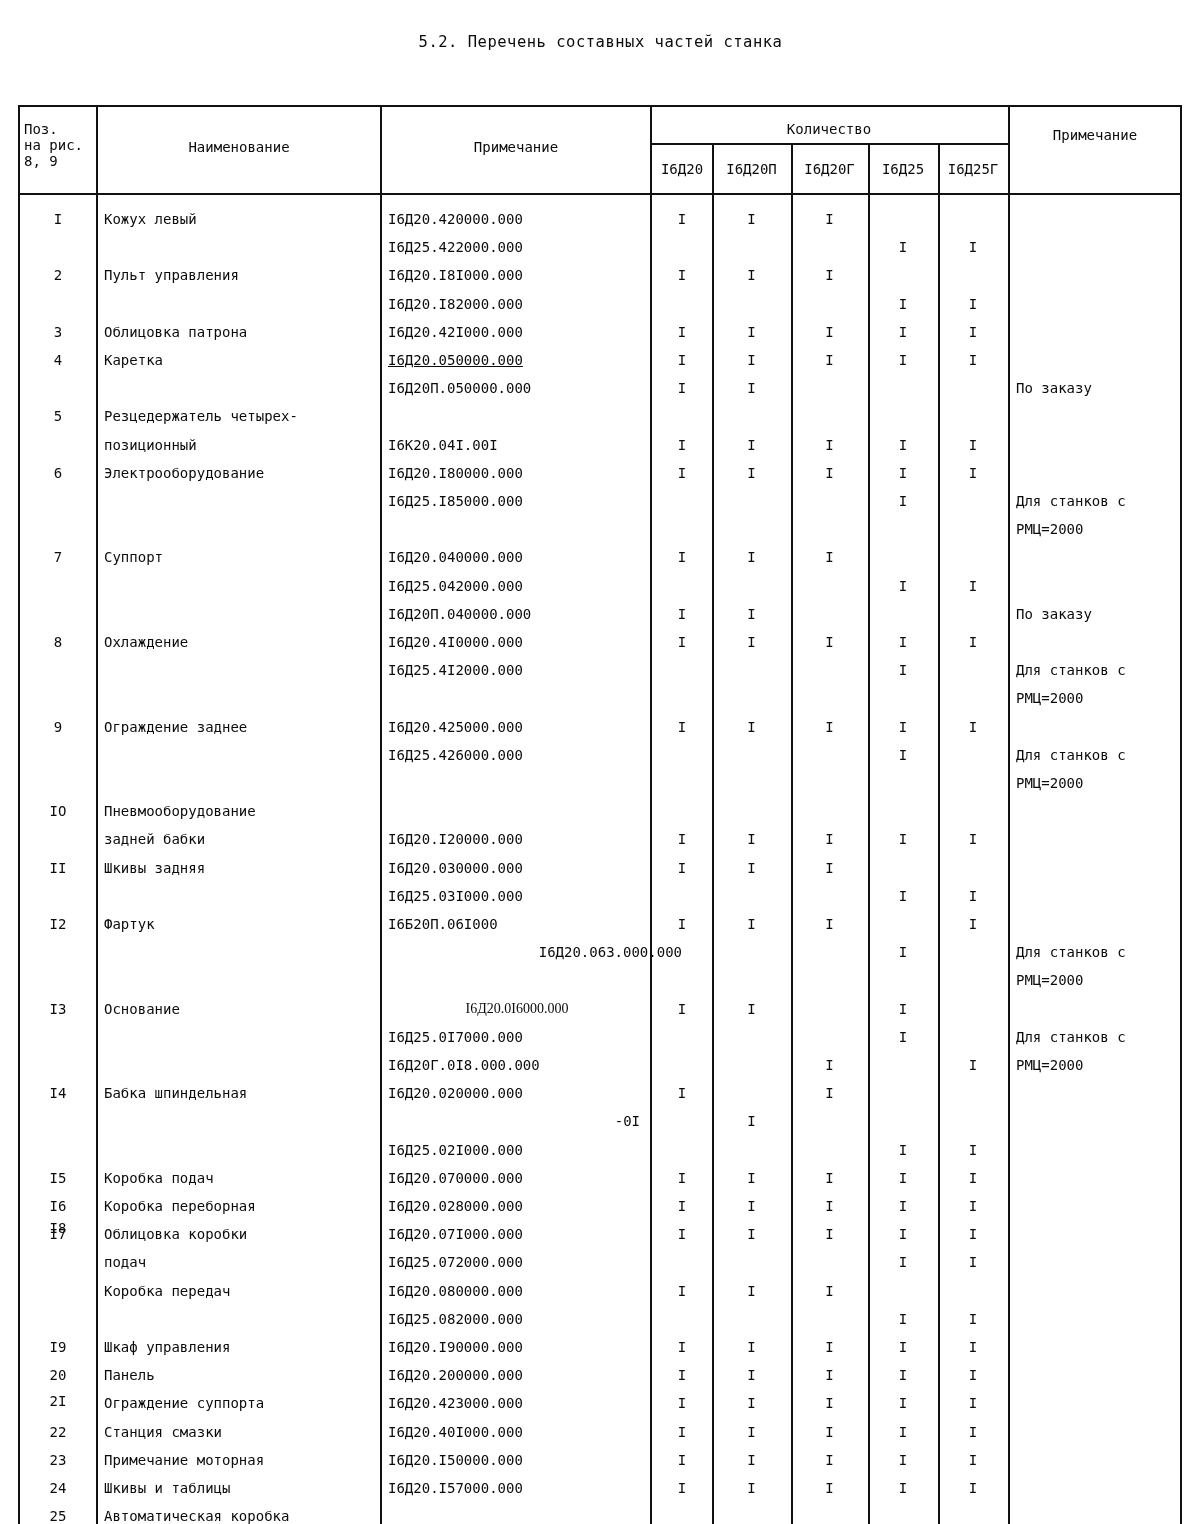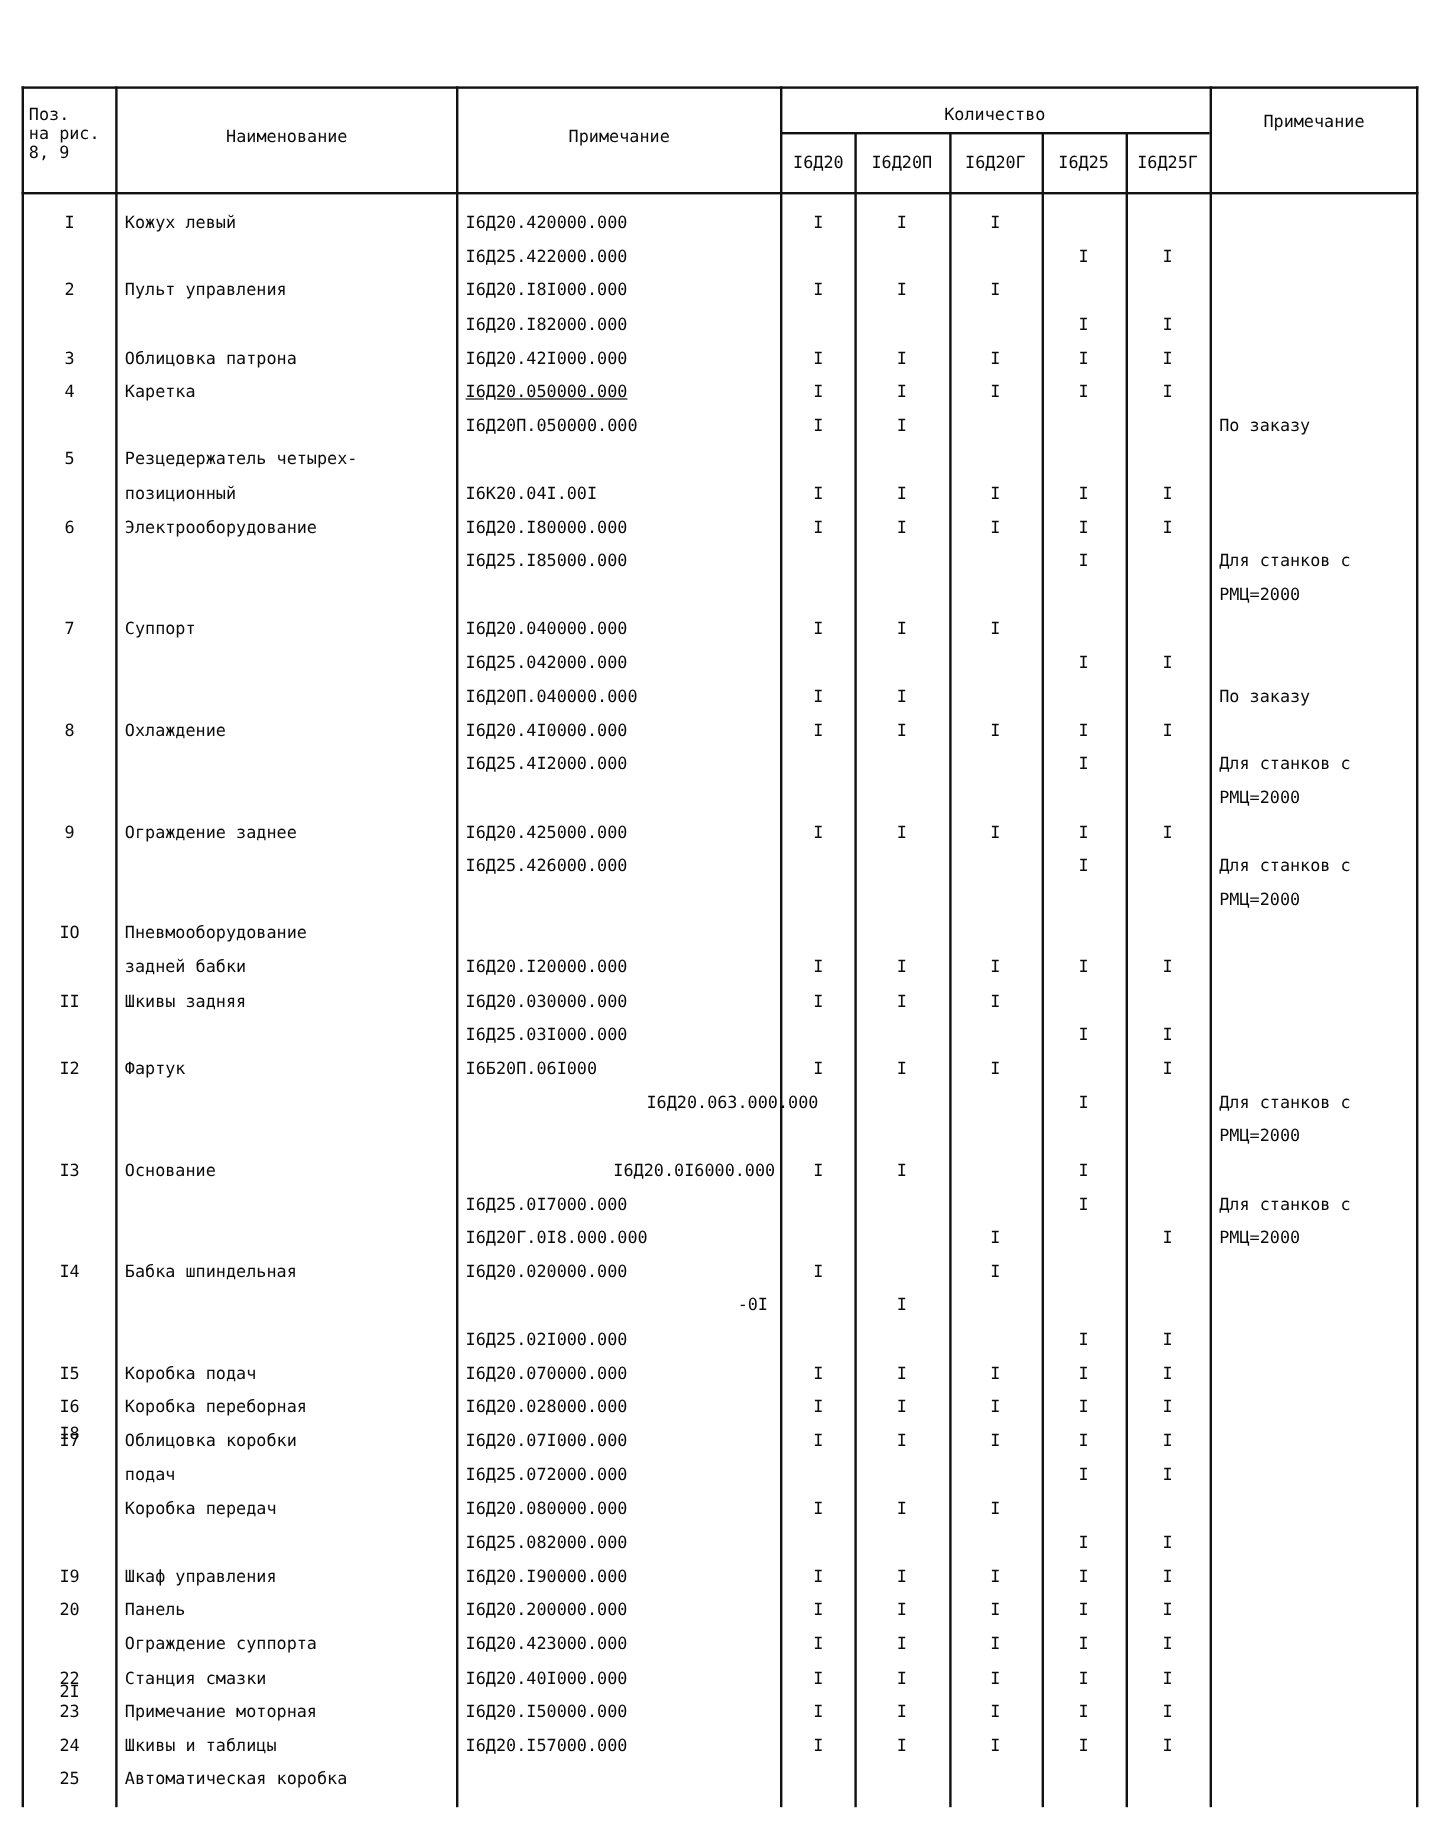--- a/index.html
+++ b/index.html
@@ -64,20 +64,21 @@
   .c-name  { text-align: left; }
   .c-desig { text-align: left; }
   .c-qty   { text-align: center; }
   .c-note  { text-align: left; }
 </style>
 </head>
 <body>
 
 <div class="page">
 
+  <div class="doc-title">5.2. Перечень составных частей станка</div>
 
   <div class="rule h" style="left:18px; top:72px; width:1164px;"></div>
   <div class="rule h" style="left:18px; top:160px; width:1164px;"></div>
 
   <div class="rule h" style="left:650px; top:110px; width:358px;"></div>
 
   <div class="rule v" style="left:18px; top:72px; height:1434px;"></div>
   <div class="rule v" style="left:96px; top:72px; height:1434px;"></div>
   <div class="rule v" style="left:380px; top:72px; height:1434px;"></div>
   <div class="rule v" style="left:650px; top:72px; height:1434px;"></div>
@@ -222,21 +223,21 @@
       <div class="cell c-qty" style="left: 654px; width: 56px; top: 884px; text-align: center;">I</div>
       <div class="cell c-qty" style="left: 714px; width: 75px; top: 884px; text-align: center;">I</div>
       <div class="cell c-qty" style="left: 793px; width: 73px; top: 884px; text-align: center;">I</div>
       <div class="cell c-qty" style="left: 940px; width: 66px; top: 884px; text-align: center;">I</div>
       <div class="cell c-desig" style="left: 388px; width: 258px; top: 912.2px; text-align: right; margin-left: 36px;">I6Д20.063.000.000</div>
       <div class="cell c-qty" style="left: 870px; width: 66px; top: 912.2px; text-align: center;">I</div>
       <div class="cell c-note" style="left: 1016px; width: 162px; top: 912.2px; text-align: left;">Для станков с</div>
       <div class="cell c-note" style="left: 1016px; width: 162px; top: 940.4px; text-align: left;">РМЦ=2000</div>
       <div class="cell c-pos" style="left: 22px; width: 72px; top: 968.6px; text-align: center;">I3</div>
       <div class="cell c-name" style="left: 104px; width: 272px; top: 968.6px; text-align: left;">Основание</div>
-      <div class="cell c-desig" style="left: 388px; width: 258px; top: 968.6px; text-align: right;">I6Д20.0I6000.000</div>
+      <div class="cell c-desig" style="left: 388px; width: 258px; top: 968.6px; text-align: center; font-family: Liberation Serif, serif;">I6Д20.0I6000.000</div>
       <div class="cell c-qty" style="left: 654px; width: 56px; top: 968.6px; text-align: center;">I</div>
       <div class="cell c-qty" style="left: 714px; width: 75px; top: 968.6px; text-align: center;">I</div>
       <div class="cell c-qty" style="left: 870px; width: 66px; top: 968.6px; text-align: center;">I</div>
       <div class="cell c-desig" style="left: 388px; width: 258px; top: 996.8px; text-align: left;">I6Д25.0I7000.000</div>
       <div class="cell c-qty" style="left: 870px; width: 66px; top: 996.8px; text-align: center;">I</div>
       <div class="cell c-note" style="left: 1016px; width: 162px; top: 996.8px; text-align: left;">Для станков с</div>
       <div class="cell c-desig" style="left: 388px; width: 258px; top: 1025px; text-align: left;">I6Д20Г.0I8.000.000</div>
       <div class="cell c-qty" style="left: 793px; width: 73px; top: 1025px; text-align: center;">I</div>
       <div class="cell c-qty" style="left: 940px; width: 66px; top: 1025px; text-align: center;">I</div>
       <div class="cell c-note" style="left: 1016px; width: 162px; top: 1025px; text-align: left;">РМЦ=2000</div>
@@ -296,21 +297,21 @@
       <div class="cell c-qty" style="left: 870px; width: 66px; top: 1307px; text-align: center;">I</div>
       <div class="cell c-qty" style="left: 940px; width: 66px; top: 1307px; text-align: center;">I</div>
       <div class="cell c-pos" style="left: 22px; width: 72px; top: 1335.2px; text-align: center;">20</div>
       <div class="cell c-name" style="left: 104px; width: 272px; top: 1335.2px; text-align: left;">Панель</div>
       <div class="cell c-desig" style="left: 388px; width: 258px; top: 1335.2px; text-align: left;">I6Д20.200000.000</div>
       <div class="cell c-qty" style="left: 654px; width: 56px; top: 1335.2px; text-align: center;">I</div>
       <div class="cell c-qty" style="left: 714px; width: 75px; top: 1335.2px; text-align: center;">I</div>
       <div class="cell c-qty" style="left: 793px; width: 73px; top: 1335.2px; text-align: center;">I</div>
       <div class="cell c-qty" style="left: 870px; width: 66px; top: 1335.2px; text-align: center;">I</div>
       <div class="cell c-qty" style="left: 940px; width: 66px; top: 1335.2px; text-align: center;">I</div>
-      <div class="cell c-pos" style="left: 22px; width: 72px; top: 1403px; text-align: center;">2I</div>
+      <div class="cell c-pos" style="left: 22px; width: 72px; top: 1361px; text-align: center;">2I</div>
       <div class="cell c-name" style="left: 104px; width: 272px; top: 1363.4px; text-align: left;">Ограждение суппорта</div>
       <div class="cell c-desig" style="left: 388px; width: 258px; top: 1363.4px; text-align: left;">I6Д20.423000.000</div>
       <div class="cell c-qty" style="left: 654px; width: 56px; top: 1363.4px; text-align: center;">I</div>
       <div class="cell c-qty" style="left: 714px; width: 75px; top: 1363.4px; text-align: center;">I</div>
       <div class="cell c-qty" style="left: 793px; width: 73px; top: 1363.4px; text-align: center;">I</div>
       <div class="cell c-qty" style="left: 870px; width: 66px; top: 1363.4px; text-align: center;">I</div>
       <div class="cell c-qty" style="left: 940px; width: 66px; top: 1363.4px; text-align: center;">I</div>
       <div class="cell c-pos" style="left: 22px; width: 72px; top: 1391.6px; text-align: center;">22</div>
       <div class="cell c-name" style="left: 104px; width: 272px; top: 1391.6px; text-align: left;">Станция смазки</div>
       <div class="cell c-desig" style="left: 388px; width: 258px; top: 1391.6px; text-align: left;">I6Д20.40I000.000</div>

